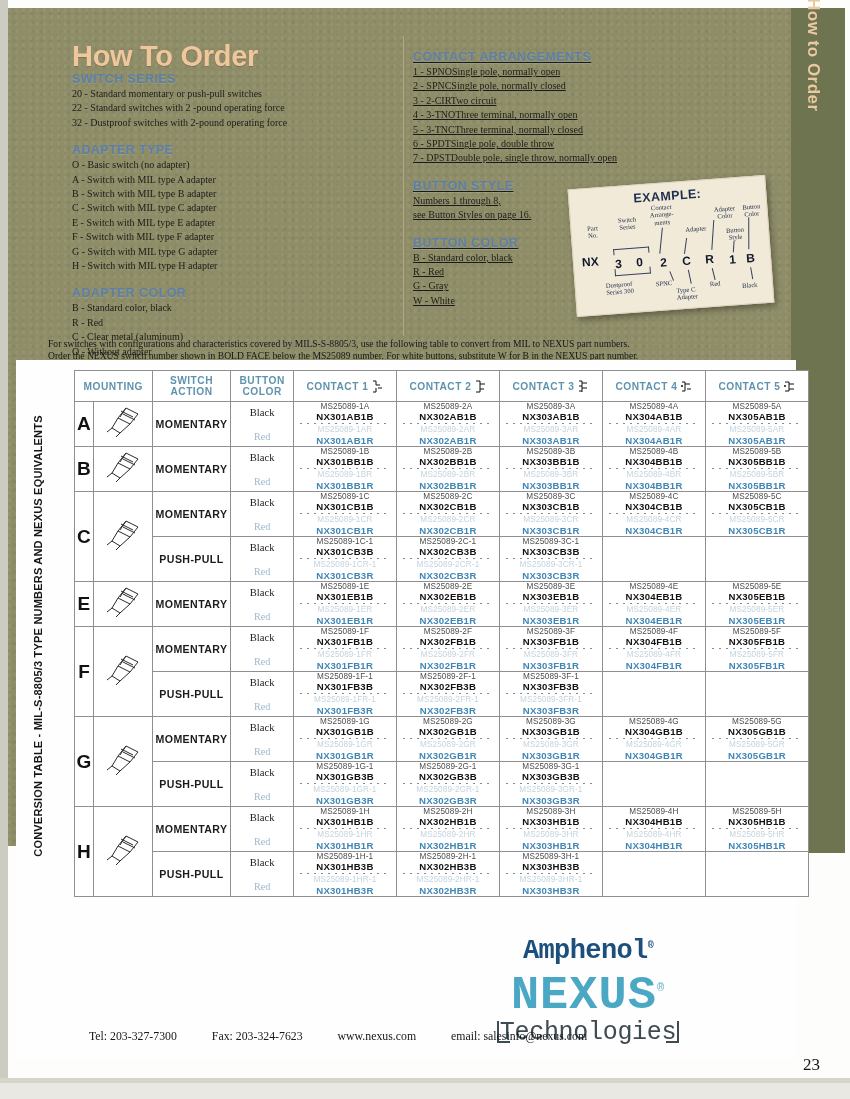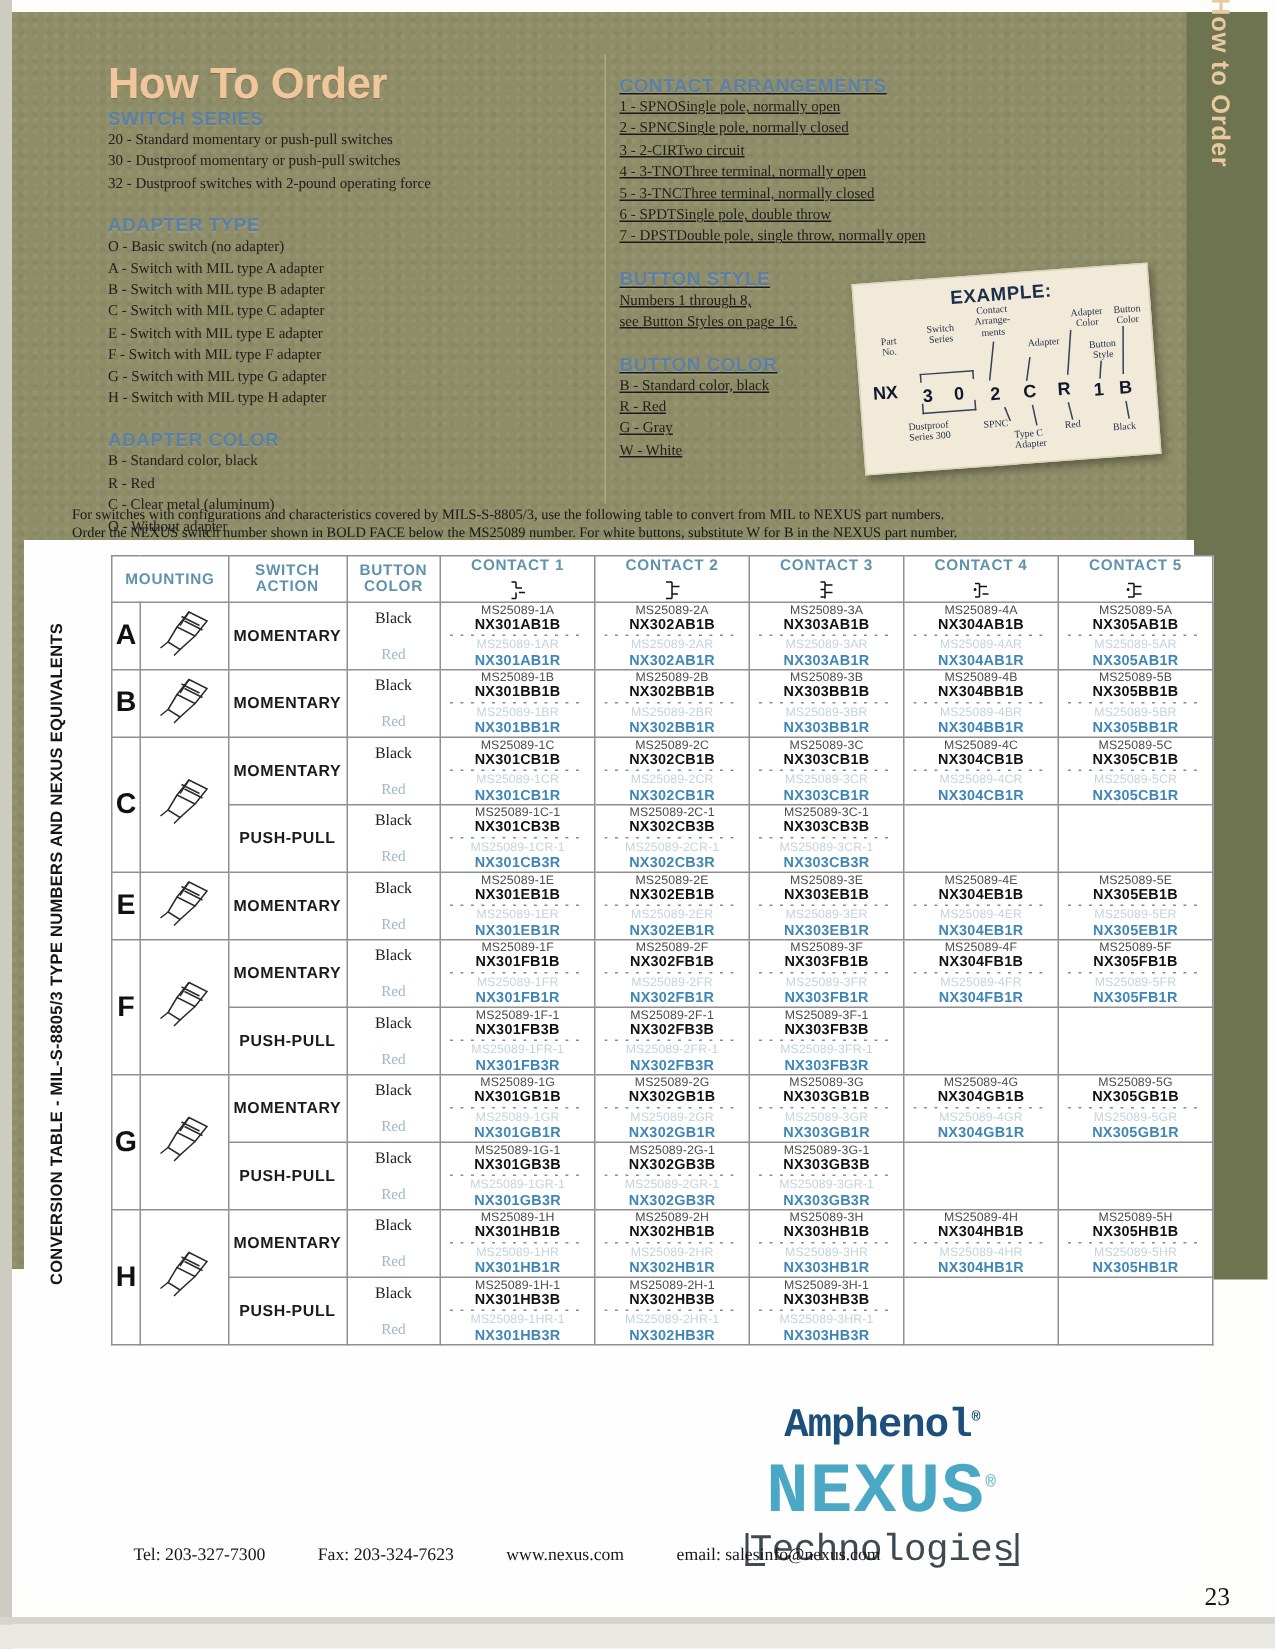--- a/index.html
+++ b/index.html
@@ -100,21 +100,21 @@
   table.conv{border-collapse:collapse;width:735px;background:#fff;}
   table.conv td, table.conv th{border:1px solid #8f8f93;padding:0;vertical-align:middle;}
   thead th{
     height:30px;color:#5f93ad;font-weight:bold;font-size:10.2px;letter-spacing:.5px;
     text-align:center;background:#fff;line-height:11px;
   }
   th.mount{width:76px;}
   th.sw{width:78px;}
   th.bc{width:62px;}
   th.ct{width:103px;}
-  .ct-inner{display:flex;align-items:center;justify-content:center;gap:4px;flex-direction:column;}
+  .ct-inner{display:flex;align-items:center;justify-content:center;gap:4px;}
   .sym{width:11px;height:13px;display:inline-block;}
 
   td.mletter{
     width:18px;text-align:center;font-size:19px;font-weight:bold;color:#111;
     border-right:none;
   }
   td.micon{width:58px;border-left:none;text-align:center;}
   td.act{text-align:center;font-size:10.6px;font-weight:bold;letter-spacing:.4px;color:#1b1b1b;}
   td.bcol{text-align:center;padding:2px 0;}
   .bc-black{font-size:10.6px;color:#202020;font-family:"Liberation Serif",serif;}
@@ -169,21 +169,21 @@
     <div id="olive-tab-label">How to Order</div>
   </div>
 
   <div id="olive-rule"></div>
 
   <div id="howto-title">How To Order</div>
 
   <div class="col-left">
     <div class="sec-head">SWITCH SERIES</div>
     <p class="line">20 - Standard momentary or push-pull switches</p>
-    <p class="line">30 - Dustproof momentary or push-pull switches</p>
+    <p class="line">22 - Standard switches with 2 -pound operating force</p>
     <p class="line">32 - Dustproof switches with 2-pound operating force</p>
 
     <div class="sec-head gap">ADAPTER TYPE</div>
     <p class="line">O - Basic switch (no adapter)</p>
     <p class="line">A - Switch with MIL type A adapter</p>
     <p class="line">B - Switch with MIL type B adapter</p>
     <p class="line">C - Switch with MIL type C adapter</p>
     <p class="line">E - Switch with MIL type E adapter</p>
     <p class="line">F - Switch with MIL type F adapter</p>
     <p class="line">G - Switch with MIL type G adapter</p>

